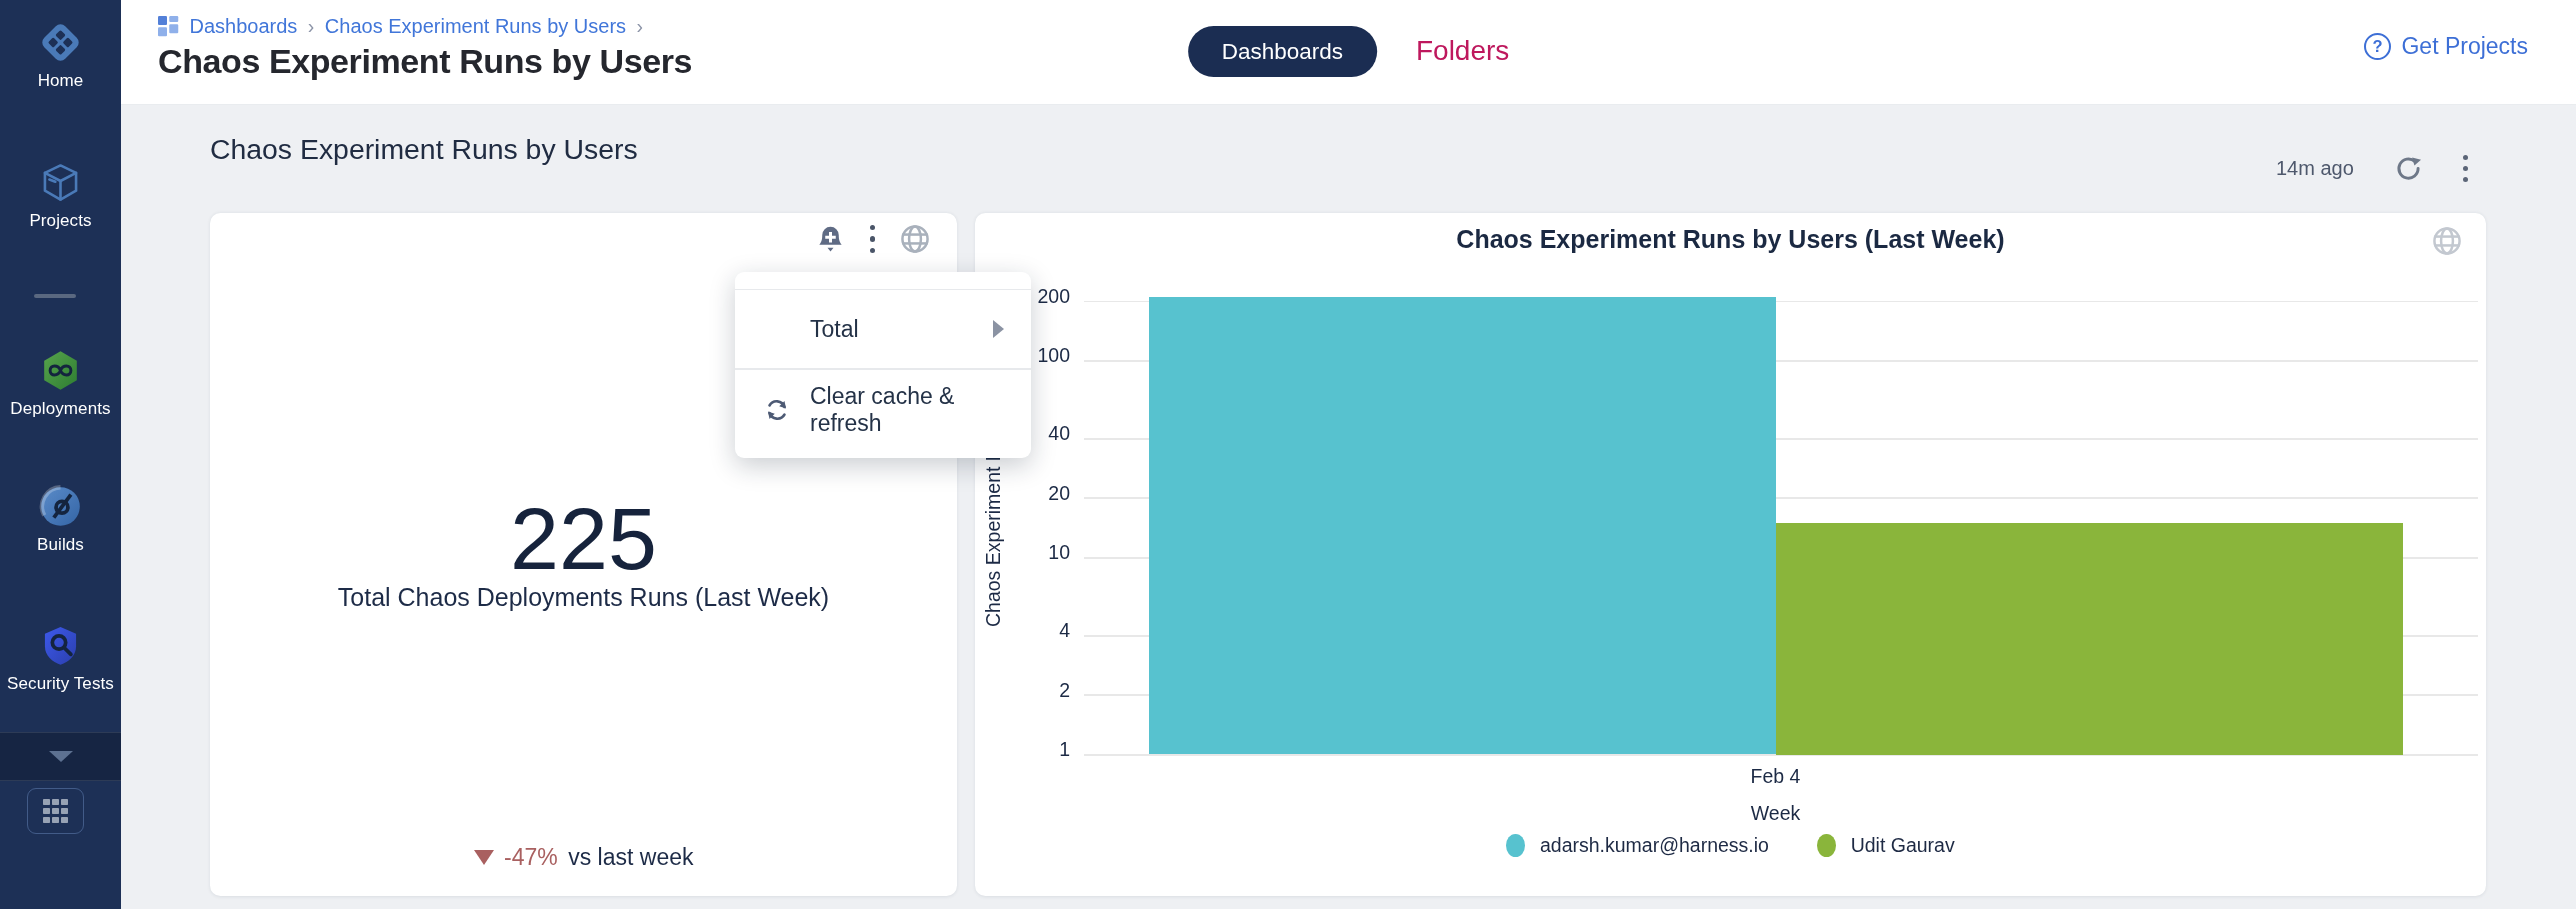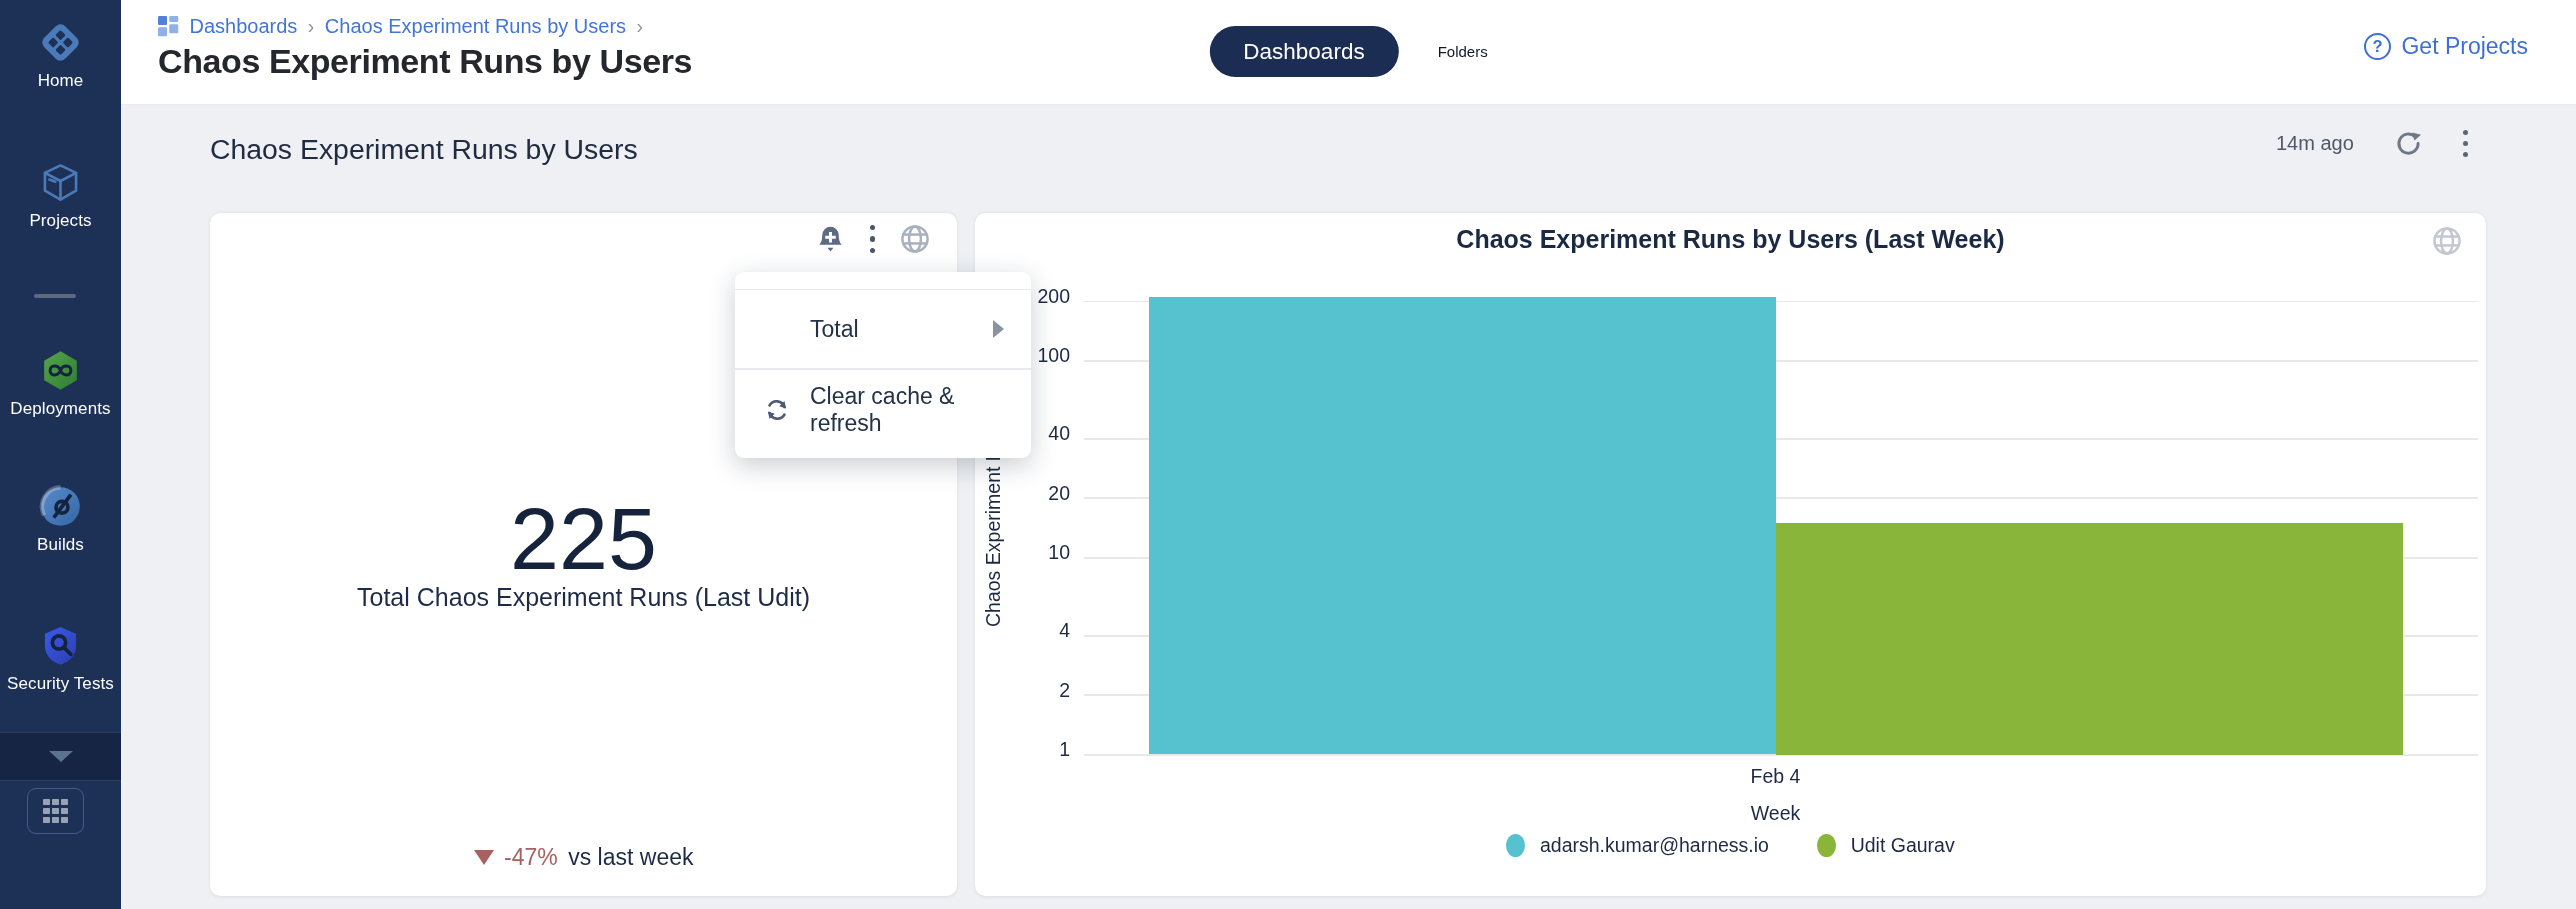--- a/index.html
+++ b/index.html
@@ -26,28 +26,28 @@
   .grid9 span { background:#97a2b4; border-radius:0.7px; }
 
   
   .topbar { position:absolute; left:121px; top:0; right:0; height:105px; background:#ffffff; border-bottom:1.5px solid #e9ecef; z-index:5; }
   .crumbs { position:absolute; left:37px; top:15px; display:flex; align-items:center; gap:10.5px; font-size:20px; color:#4176d9; }
   .crumb-link { color:#4176d9; cursor:pointer; }
   .crumb-sep { color:#8b93a7; font-size:19.5px; }
   .page-title { position:absolute; left:37px; top:42px; font-size:34px; font-weight:700; color:#25272e; letter-spacing:-0.4px; }
   .tabs { position:absolute; left:50%; transform:translateX(-50%); top:25.5px; display:flex; align-items:center; gap:39px; }
   .pill { background:#1b2d52; color:#ffffff; font-size:22.5px; height:51px; line-height:51px; padding:0 34px; border-radius:25.5px; cursor:pointer; }
-  .tab-link { color:#0f172a; font-size:15px; cursor:pointer; }
+  .tab-link { color:#be185d; font-size:28px; cursor:pointer; }
   .get-started { position:absolute; right:48px; top:33px; display:flex; align-items:center; gap:10.5px; color:#3d6fd6; font-size:23px; cursor:pointer; }
   .qmark { width:27px; height:27px; border:2.2px solid #3d6fd6; border-radius:50%; display:flex; align-items:center; justify-content:center;
     font-size:16.5px; font-weight:700; color:#3d6fd6; }
 
   
   .section-title { position:absolute; left:210px; top:133px; font-size:28.4px; font-weight:500; color:#202c42; }
-  .section-meta { position:absolute; left:2276px; top:128px; display:flex; align-items:center; gap:39px; }
+  .section-meta { position:absolute; left:2276px; top:153px; display:flex; align-items:center; gap:39px; }
   .ago { font-size:20px; color:#4e586c; }
   .icon-btn { background:none; border:none; cursor:pointer; display:flex; align-items:center; justify-content:center; }
   .kebab { display:flex; flex-direction:column; gap:6px; }
   .kebab i { width:5.2px; height:5.2px; border-radius:50%; background:#5b6577; }
 
   
   .card { position:absolute; top:213px; height:683px; background:#ffffff; border-radius:10.5px; box-shadow:0 0.7px 3.7px rgba(25,39,63,.09); }
   .card-tile  { left:210px;  width:747px; }
   .card-chart { left:975px; width:1511px; }
 
@@ -265,21 +265,21 @@
             <circle cx="23" cy="23" r="17"></circle>
             <ellipse cx="23" cy="23" rx="8" ry="17"></ellipse>
             <line x1="6" y1="17" x2="40" y2="17"></line>
             <line x1="6" y1="29" x2="40" y2="29"></line>
           </svg>
         </span>
       </button>
     </div>
 
     <div class="tile-value">225</div>
-    <div class="tile-label">Total Chaos Experiment Runs (Last Udit)</div>
+    <div class="tile-label">Total Chaos Deployments Runs (Last Week)</div>
     <div class="tile-delta">
       <span class="delta-tri"></span>
       <span class="delta-val">-47%</span>
       <span class="delta-suffix">vs last week</span>
     </div>
   </section>
 
   <section class="card card-chart">
     <div class="chart-title">Chaos Experiment Runs by Users (Last Week)</div>
     <button class="icon-btn chart-globe">

